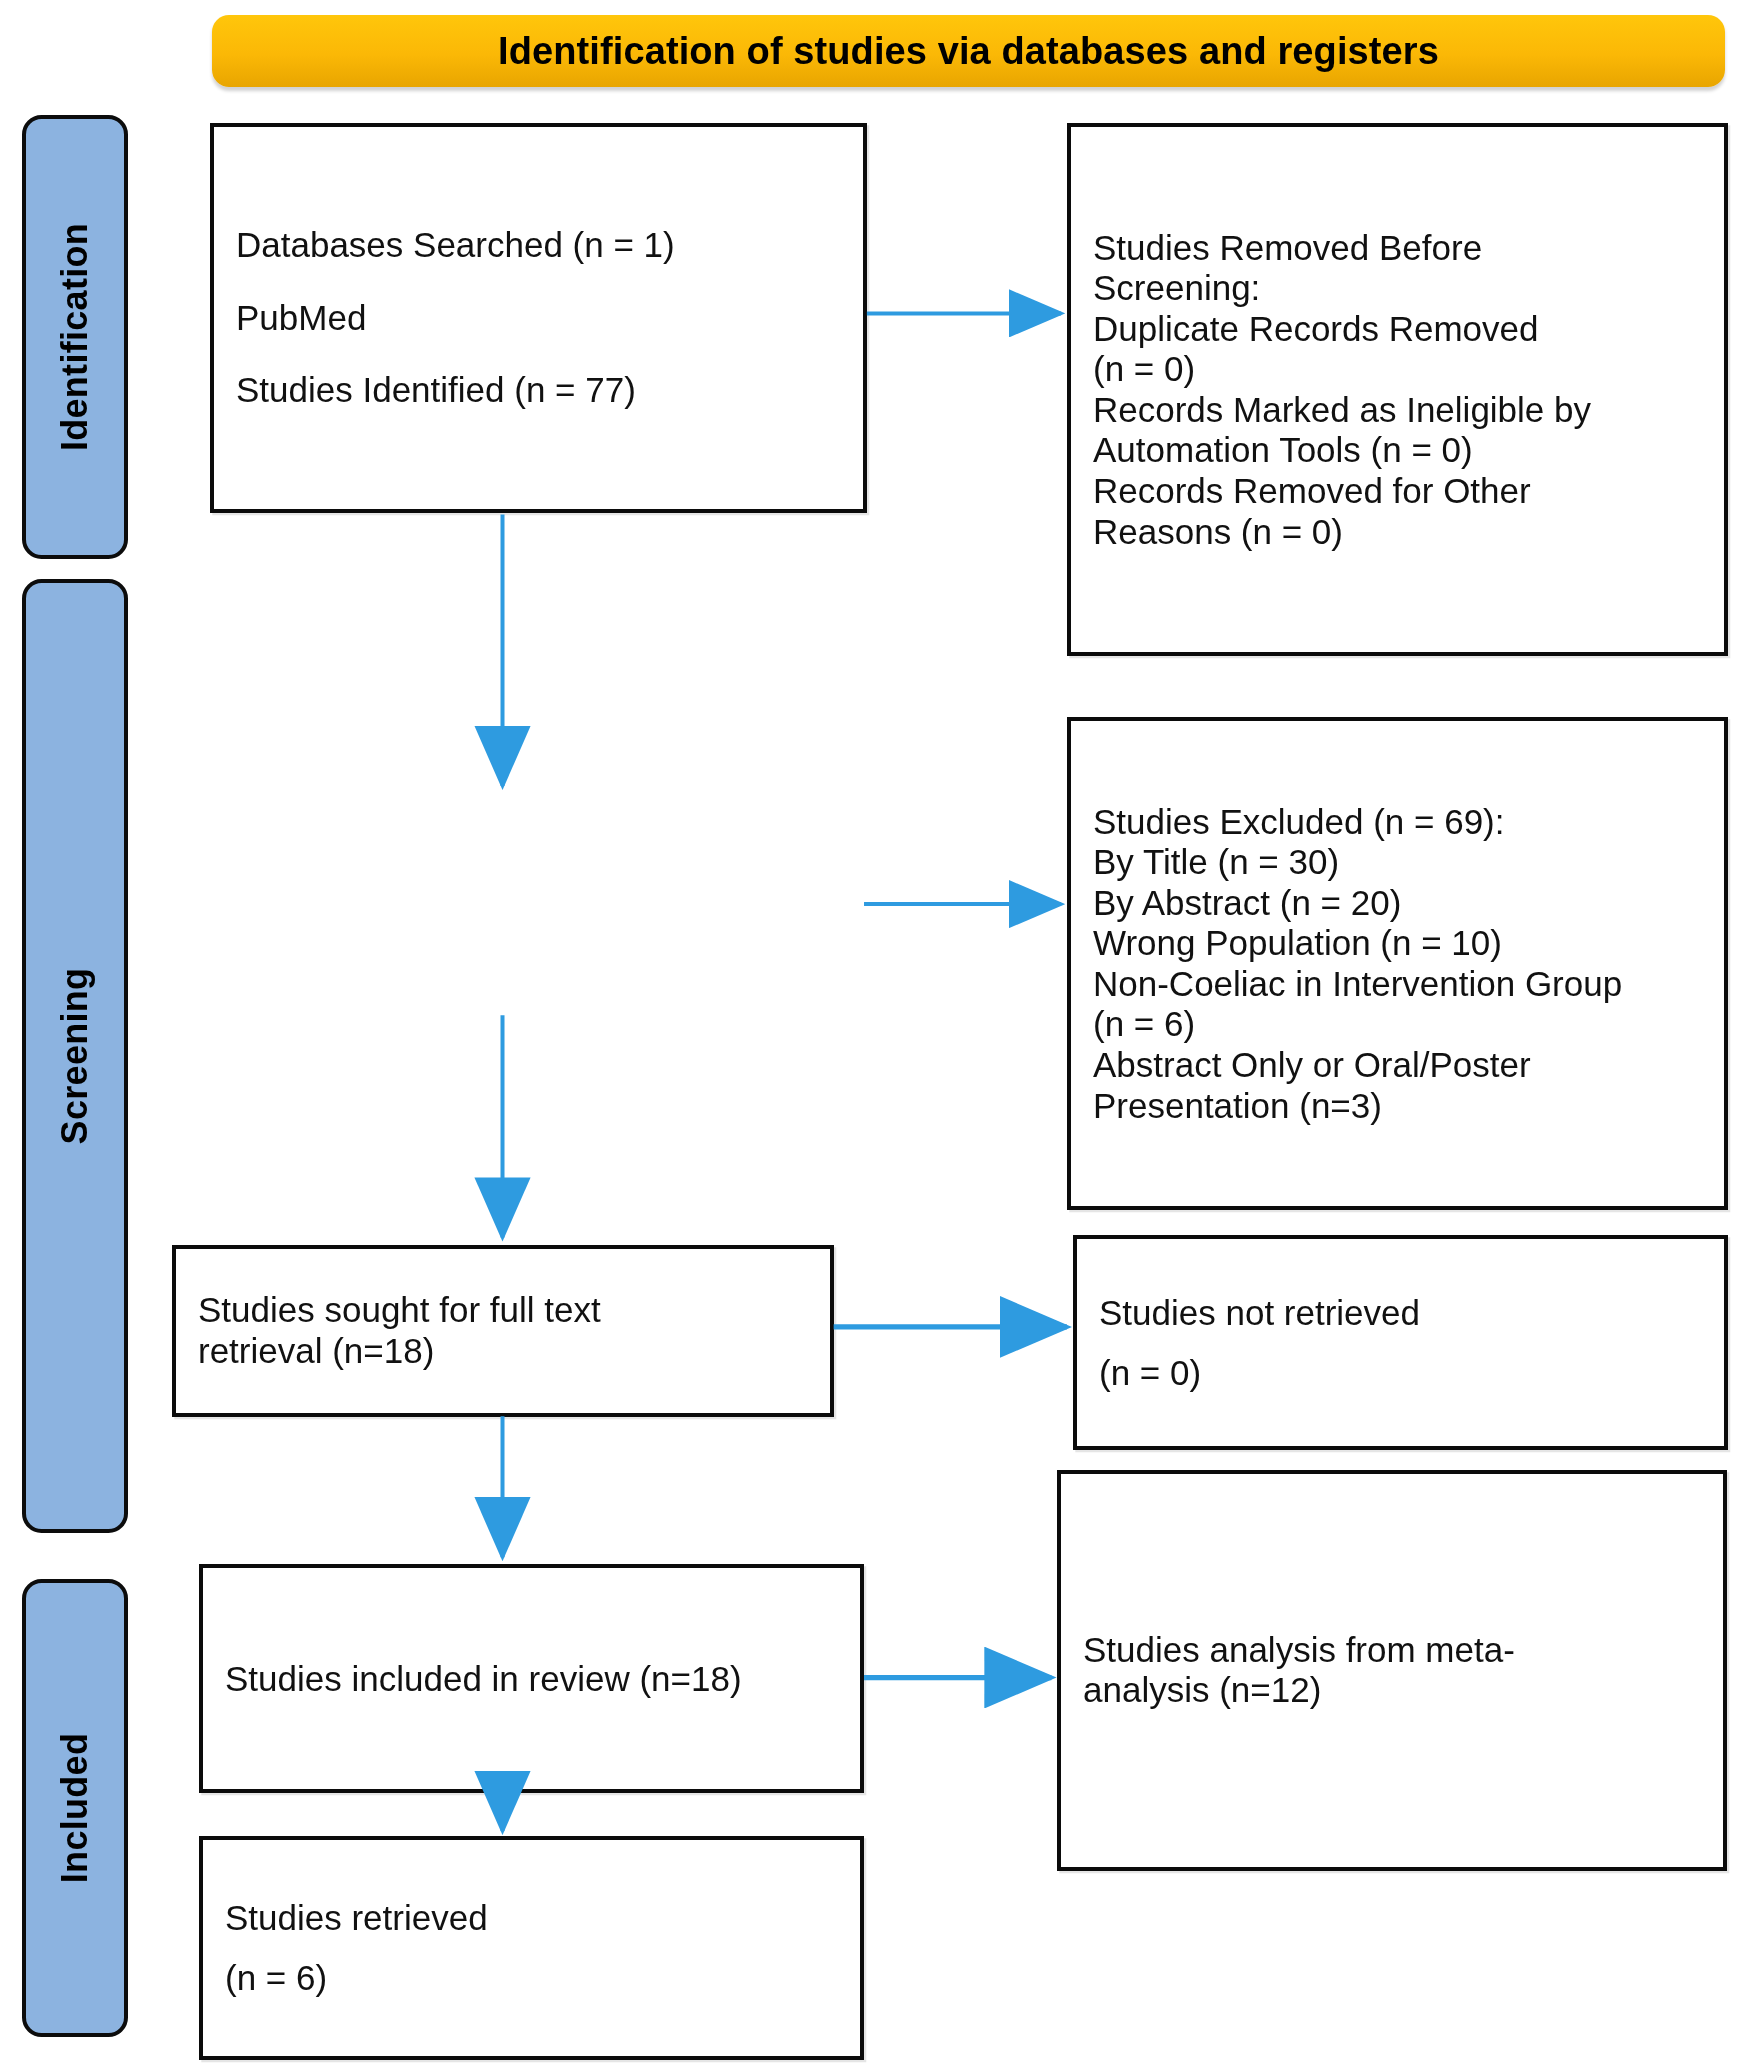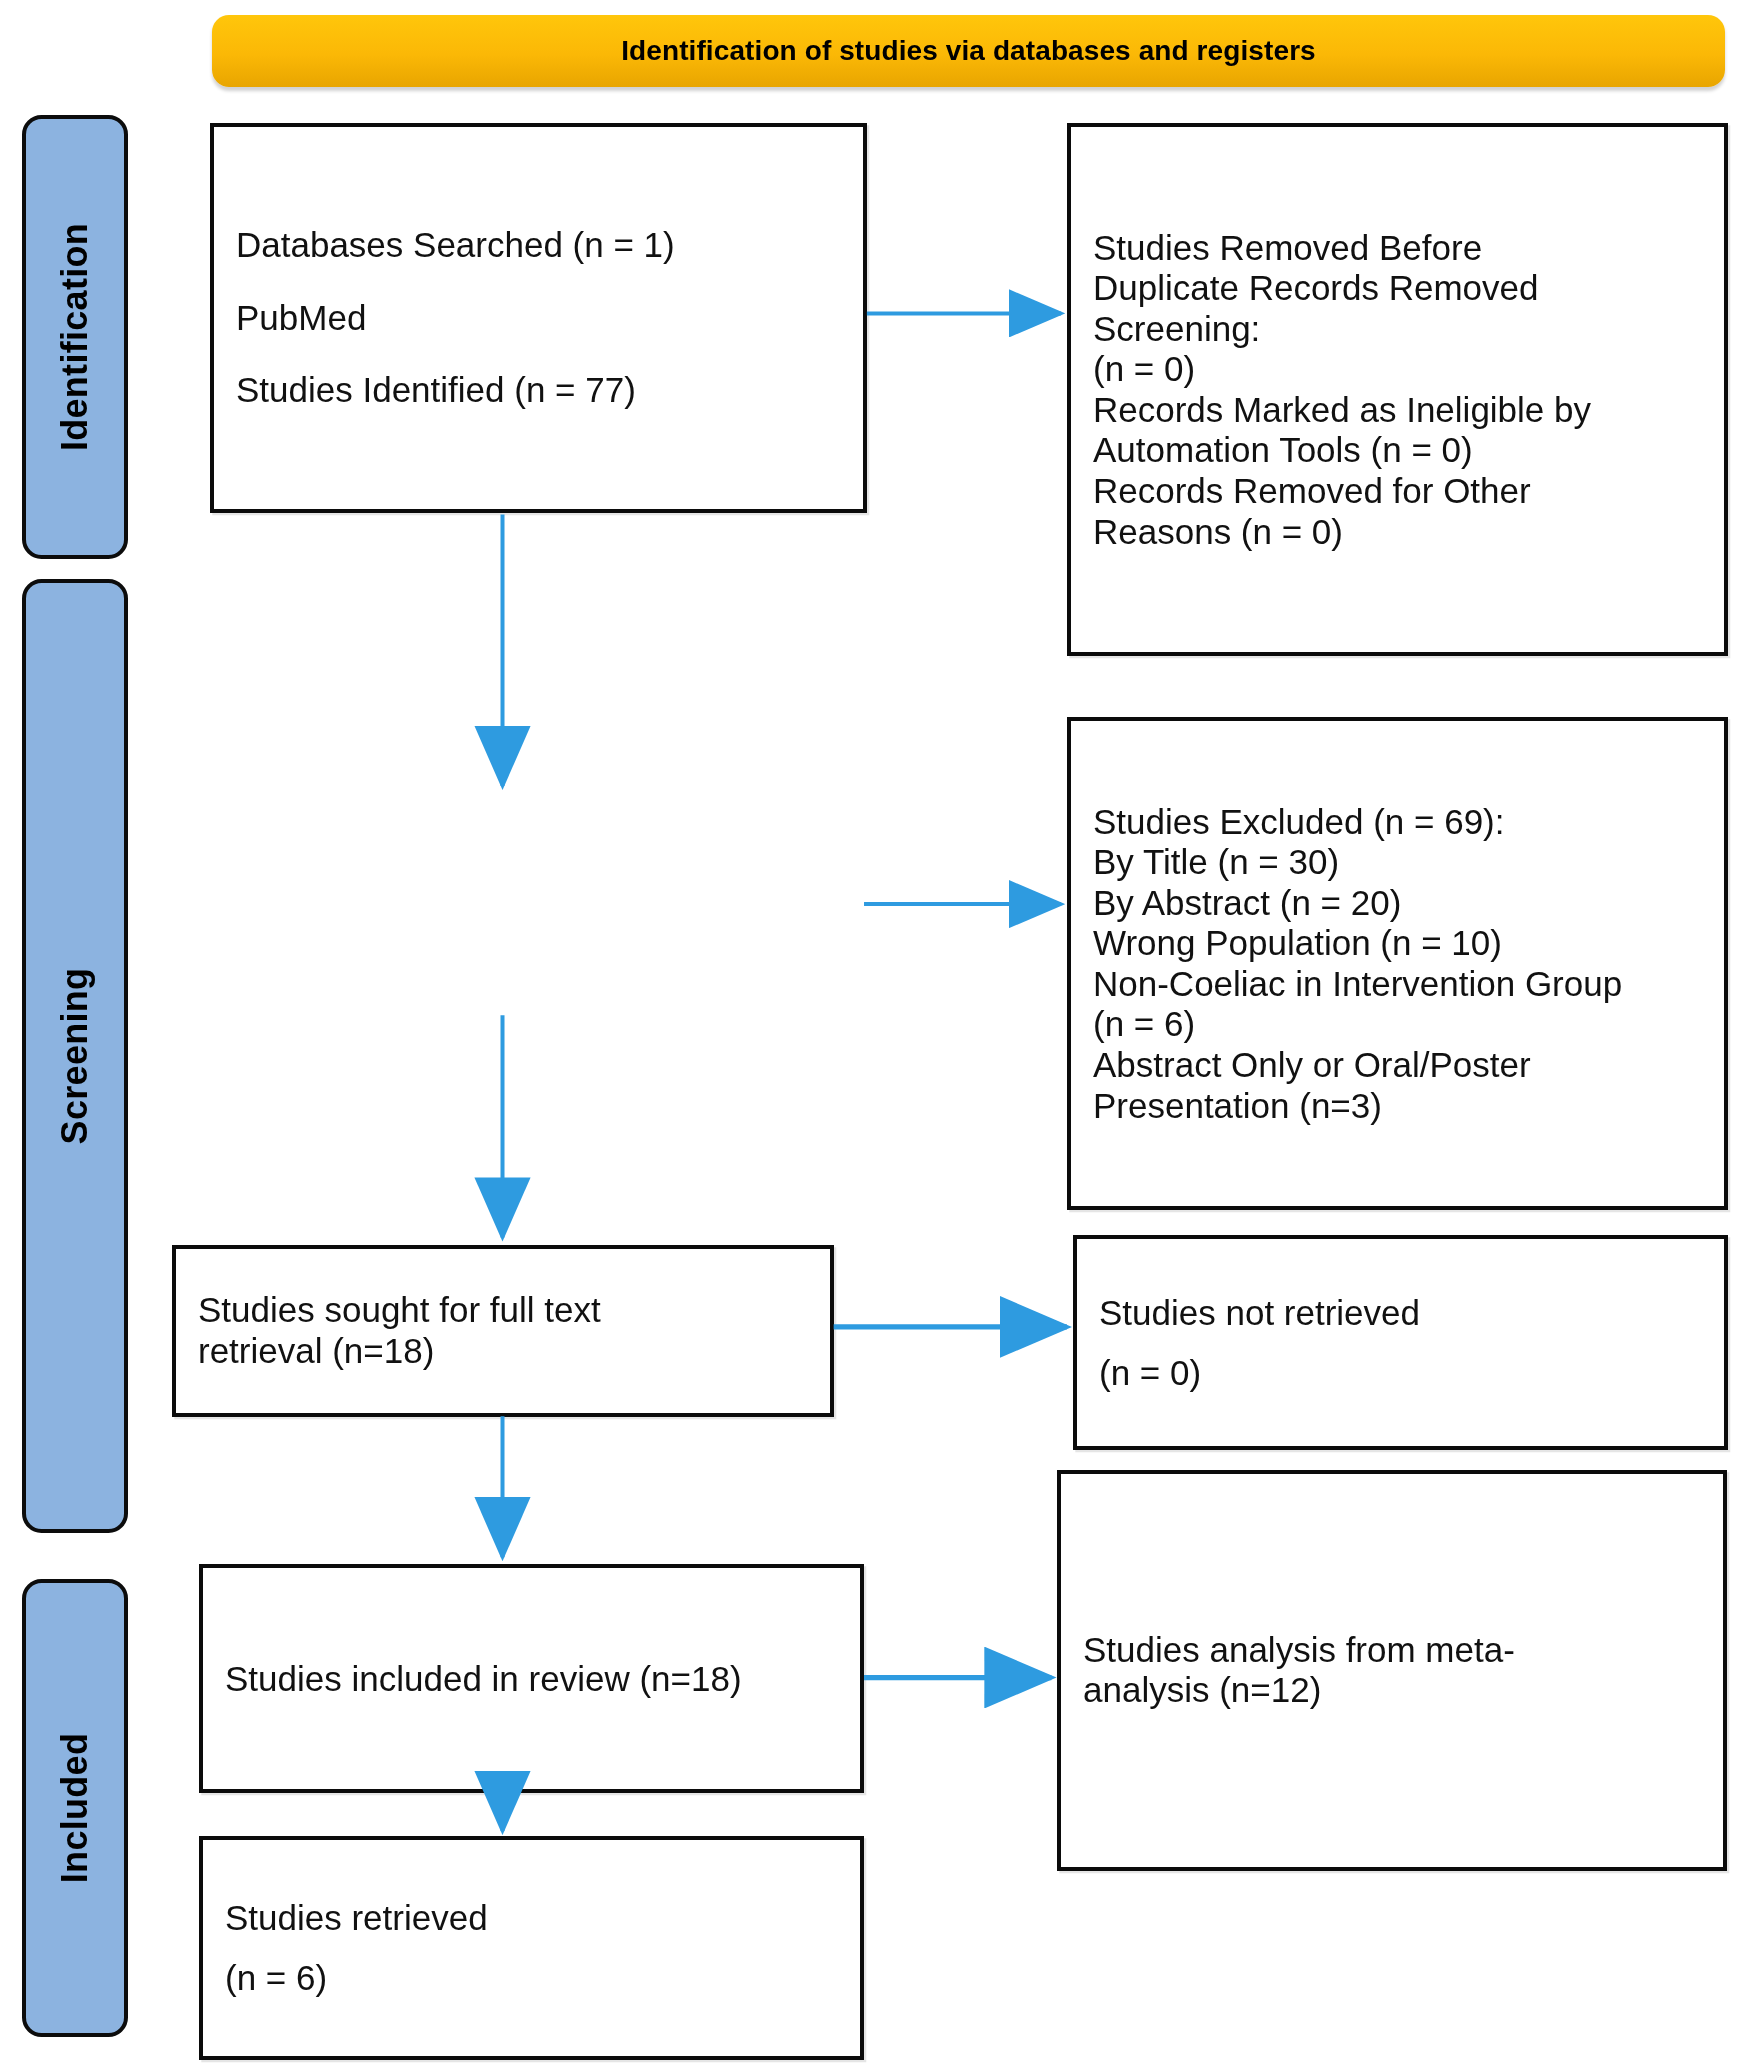--- a/index.html
+++ b/index.html
@@ -43,21 +43,21 @@
     background: linear-gradient(180deg, #FFC60B 0%, #FBB806 55%, #E8A500 100%);
     border-radius: 17px;
     box-sizing: border-box;
     display: flex;
     align-items: center;
     justify-content: center;
     box-shadow: 0 3.4px 3.4px rgba(0,0,0,0.18);
   }
   .banner-text {
     font-weight: bold;
-    font-size: 28px;
+    font-size: 38px;
     color: #000000;
     text-align: center;
     letter-spacing: 0.1px;
   }
 
   
   .fbox {
     position: absolute;
     background: #ffffff;
     border: 4px solid #0b0b0b;
@@ -138,22 +138,22 @@
     <div class="inner">
       <div class="line">Studies retrieved</div>
       <div class="line" style="height:19.5px"></div>
       <div class="line">(n = 6)</div>
     </div>
   </div>
 
   <div class="fbox" style="left:1067px; top:123px; width:661px; height:533px;">
     <div class="inner">
       <div class="line tight">Studies Removed Before</div>
+      <div class="line tight">Screening:</div>
       <div class="line tight">Duplicate Records Removed</div>
-      <div class="line tight">Screening:</div>
       <div class="line tight">(n = 0)</div>
       <div class="line tight">Records Marked as Ineligible by</div>
       <div class="line tight">Automation Tools (n = 0)</div>
       <div class="line tight">Records Removed for Other</div>
       <div class="line tight">Reasons (n = 0)</div>
     </div>
   </div>
 
   <div class="fbox" style="left:1067px; top:717px; width:661px; height:493px;">
     <div class="inner">

